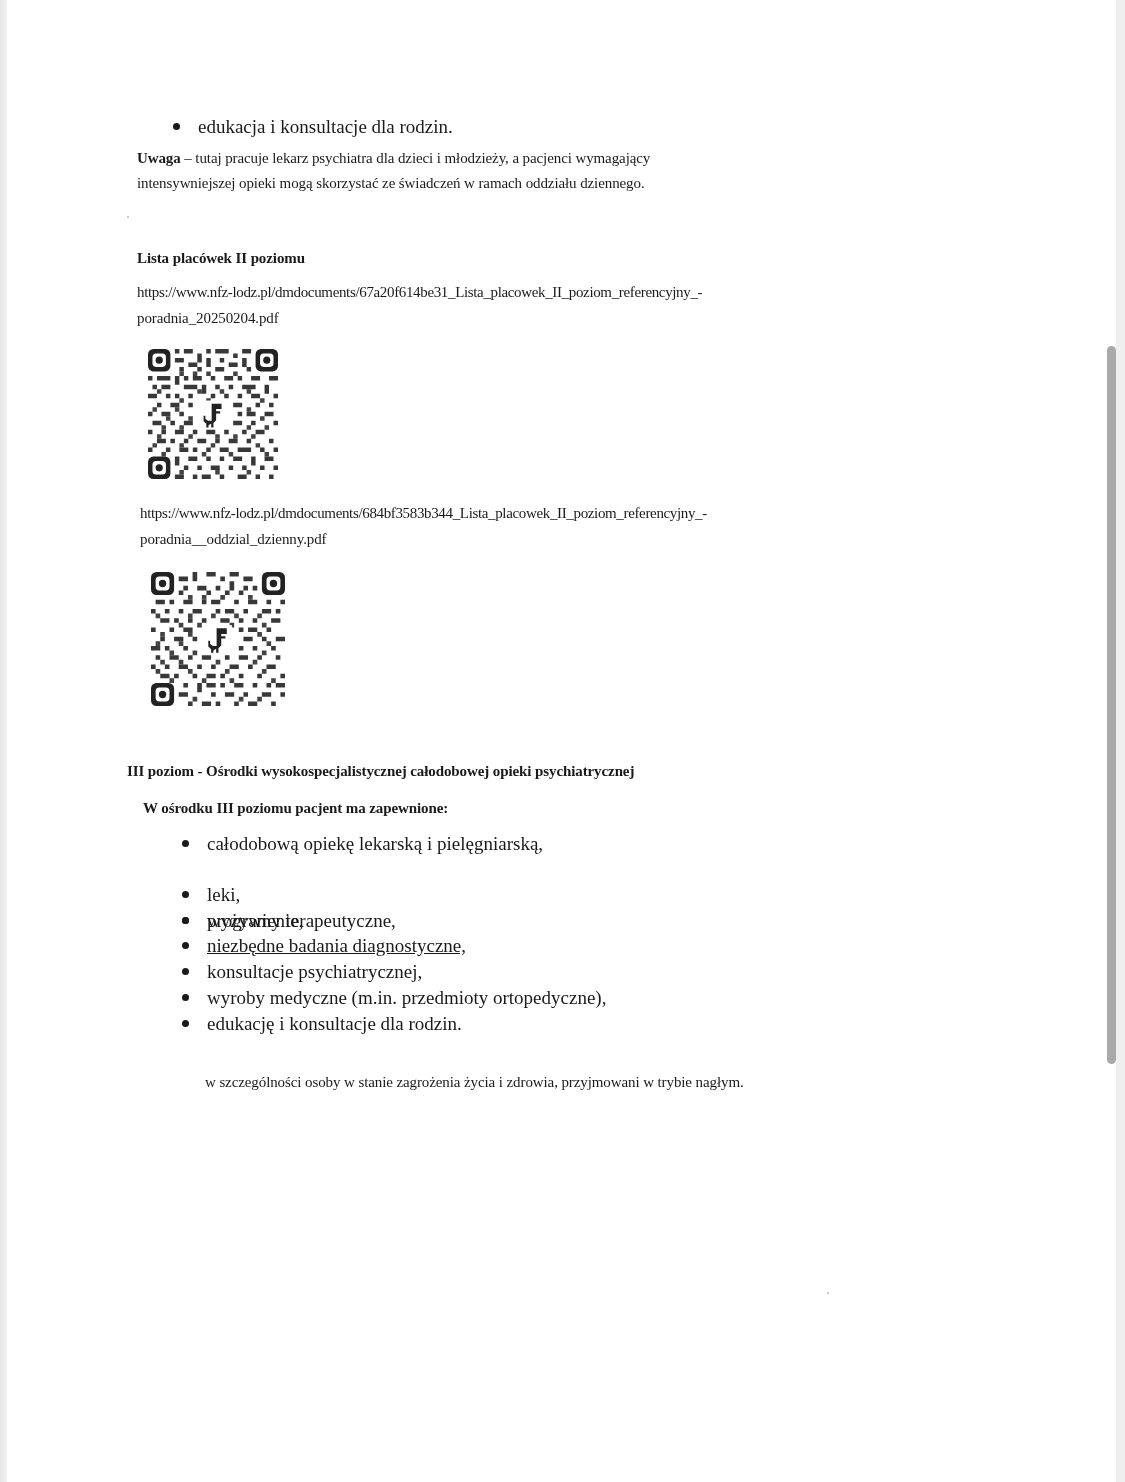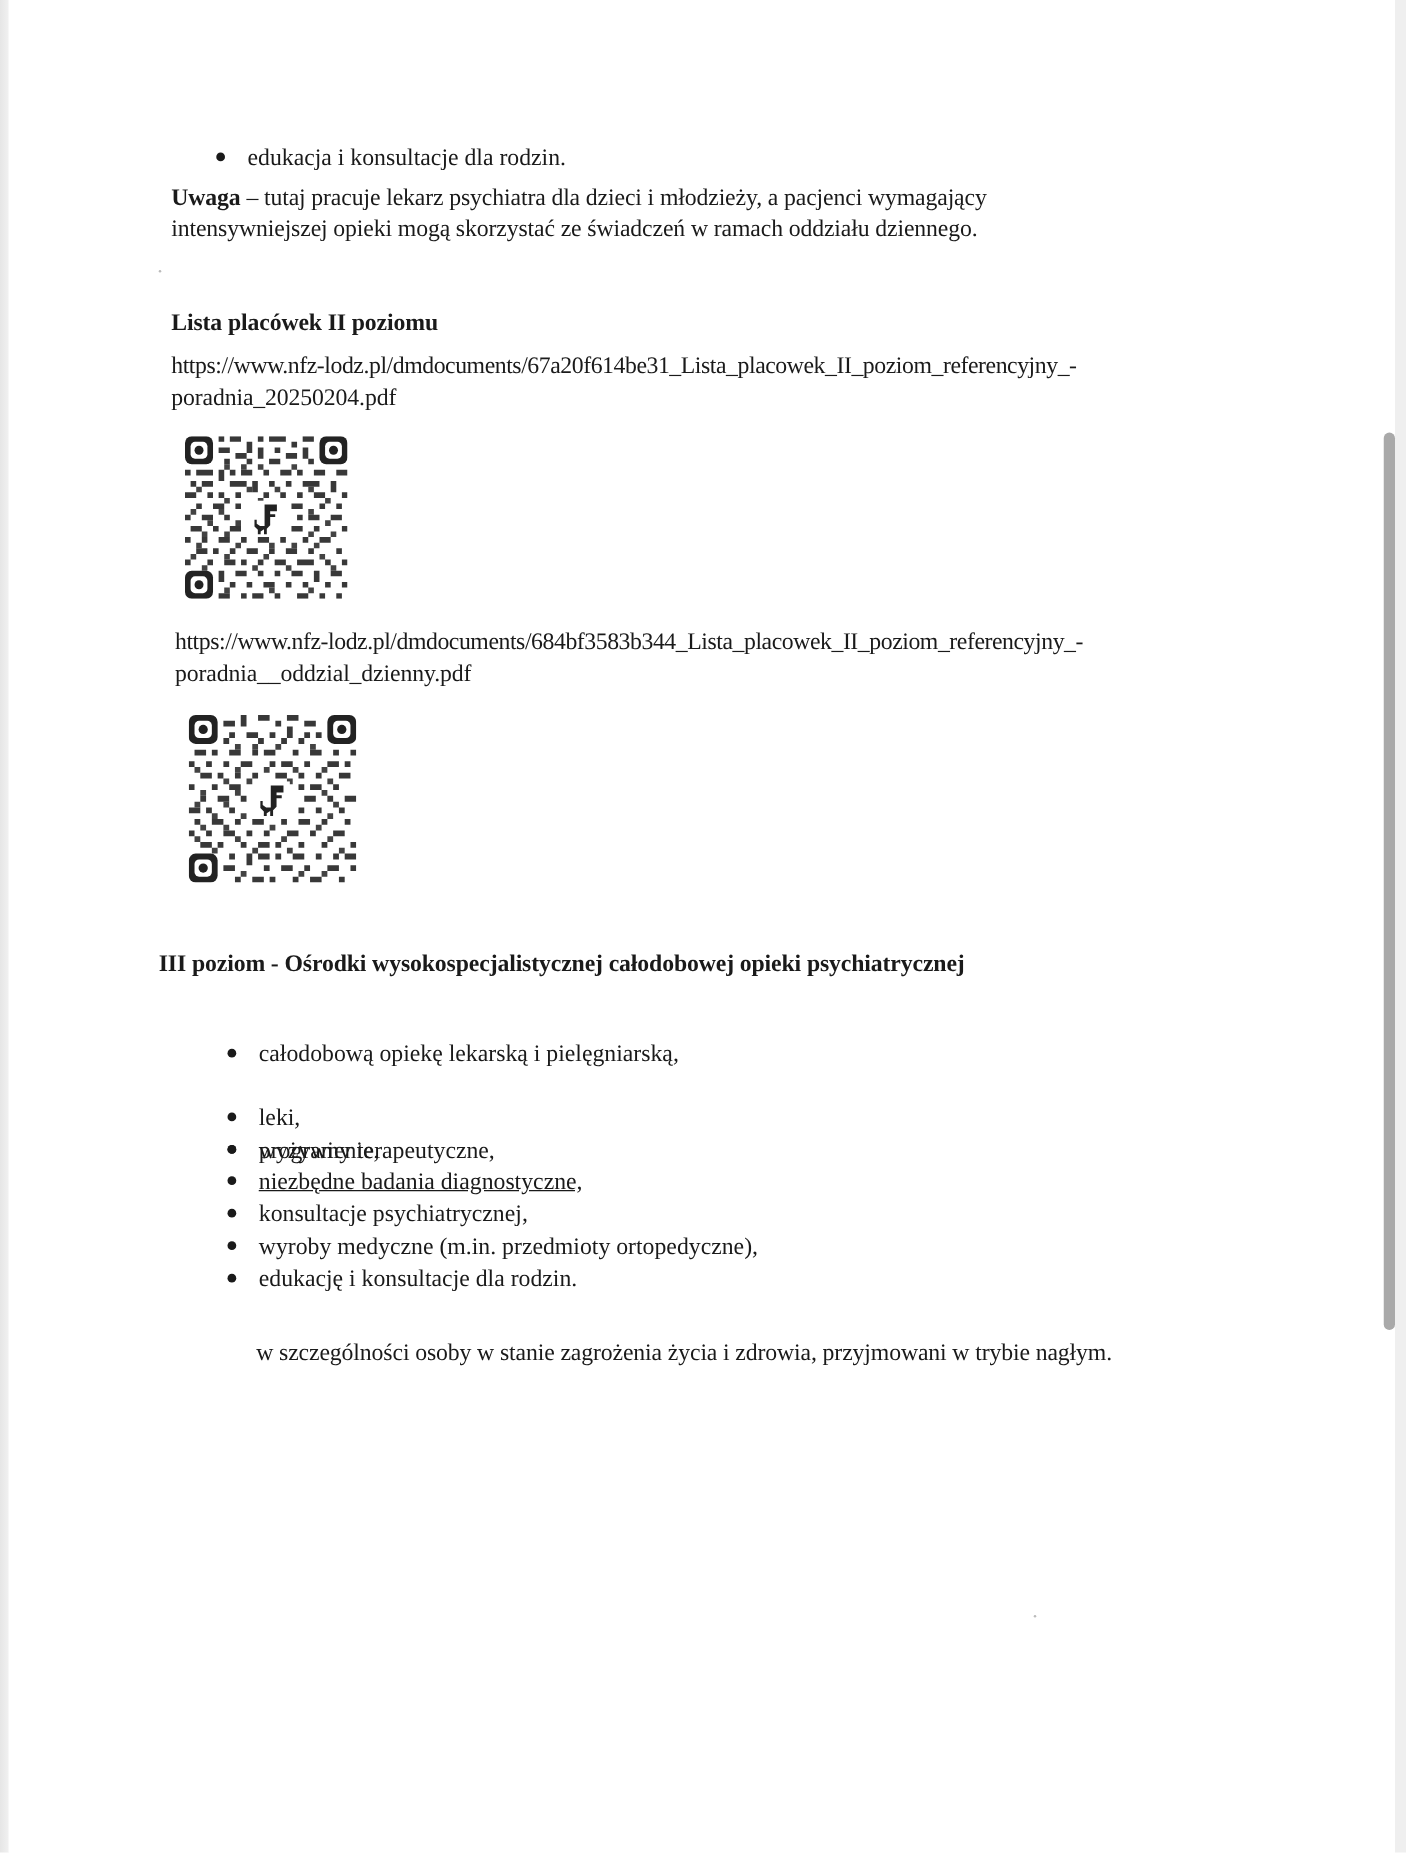--- a/index.html
+++ b/index.html
@@ -17,21 +17,21 @@
       position: absolute; left: 1116px; top: 0; width: 9px; height: 1482px;
       background: #efefef;
     }
     .scrollbar-thumb {
       position: absolute; left: 1107px; top: 346px; width: 9px; height: 718px;
       background: #a9a9a9; border-radius: 5px;
     }
     .page {
       position: absolute; left: 7px; top: 0; width: 893px; height: 1482px; background: #fff;
     }
-    .text { position: absolute; font-size: 19px; line-height: 25px; white-space: nowrap; letter-spacing: -0.1px; }
+    .text { position: absolute; font-size: 15px; line-height: 25px; white-space: nowrap; letter-spacing: -0.1px; }
     .bold { font-weight: bold; }
     .bullet-row { position: absolute; font-size: 19px; line-height: 25.4px; white-space: nowrap; }
     .bullet-dot {
       display: inline-block; width: 7px; height: 7px; border-radius: 50%;
       background: #1a1a1a; vertical-align: middle; margin-right: 18px; position: relative; top: -2px;
     }
     .qr {
       position: absolute; background: #fff;
     }
     .qr svg { display: block; }
@@ -102,20 +102,21 @@
         <path d="M8 5h1v1h-1zM11 5h1v1h-1zM15 5h1v1h-1zM21 5h1v1h-1zM1 9h1v1h-1zM8 9h1v1h-1zM13 9h1v1h-1zM18 9h1v1h-1zM23 9h1v1h-1zM6 11h1v1h-1zM10 11h1v1h-1zM17 11h1v1h-1zM24 11h1v1h-1zM2 13h1v1h-1zM8 13h1v1h-1zM23 13h1v1h-1zM1 15h1v1h-1zM6 15h1v1h-1zM25 15h1v1h-1zM4 17h1v1h-1zM9 17h1v1h-1zM24 17h1v1h-1zM2 19h1v1h-1zM6 19h1v1h-1zM14 19h1v1h-1zM22 19h1v1h-1zM1 21h1v1h-1zM8 21h1v1h-1zM16 21h1v1h-1zM24 21h1v1h-1zM4 23h1v1h-1zM11 23h1v1h-1zM17 23h1v1h-1zM26 23h1v1h-1zM9 27h1v1h-1zM19 27h1v1h-1zM23 27h1v1h-1z" opacity="0.85"></path>
       </g>
       <g fill="#222">
         <rect x="11.5" y="11.5" width="6" height="6" fill="#fff"></rect>
         <path d="M14.2 12.2h2.2v1.2h-1.2v0.5h0.9v0.5h-0.9v1.5l-0.6 0.6v1h-0.5v-0.9l-0.6 0.4v0.5h-0.5v-0.8l-0.6-0.6v-1.2h0.4v0.7l0.6 0.4h0.8z"></path>
       </g>
     </svg>
   </div>
 
   <div class="text bold" style="left:120px; top:759px;">III poziom - Ośrodki wysokospecjalistycznej całodobowej opieki psychiatrycznej</div>
+  <div class="text bold" style="left:136px; top:796px;">W ośrodku III poziomu pacjent ma zapewnione:</div>
 
   <div>
     <div class="bullet-row" style="left:175px; top:831px;"><span class="bullet-dot"></span><span>całodobową opiekę lekarską i pielęgniarską,</span></div>
     <div class="bullet-row" style="left:175px; top:908px;"><span class="bullet-dot"></span><span>wyżywienie,</span></div>
     <div class="bullet-row" style="left:175px; top:882px;"><span class="bullet-dot"></span><span>leki,</span></div>
     <div class="bullet-row" style="left:175px; top:908px;"><span class="bullet-dot"></span><span>programy terapeutyczne,</span></div>
     <div class="bullet-row" style="left:175px; top:933px;text-decoration:underline;"><span class="bullet-dot"></span><span>niezbędne badania diagnostyczne,</span></div>
     <div class="bullet-row" style="left:175px; top:959px;"><span class="bullet-dot"></span><span>konsultacje psychiatrycznej,</span></div>
     <div class="bullet-row" style="left:175px; top:985px;"><span class="bullet-dot"></span><span>wyroby medyczne (m.in. przedmioty ortopedyczne),</span></div>
     <div class="bullet-row" style="left:175px; top:1011px;"><span class="bullet-dot"></span><span>edukację i konsultacje dla rodzin.</span></div>

